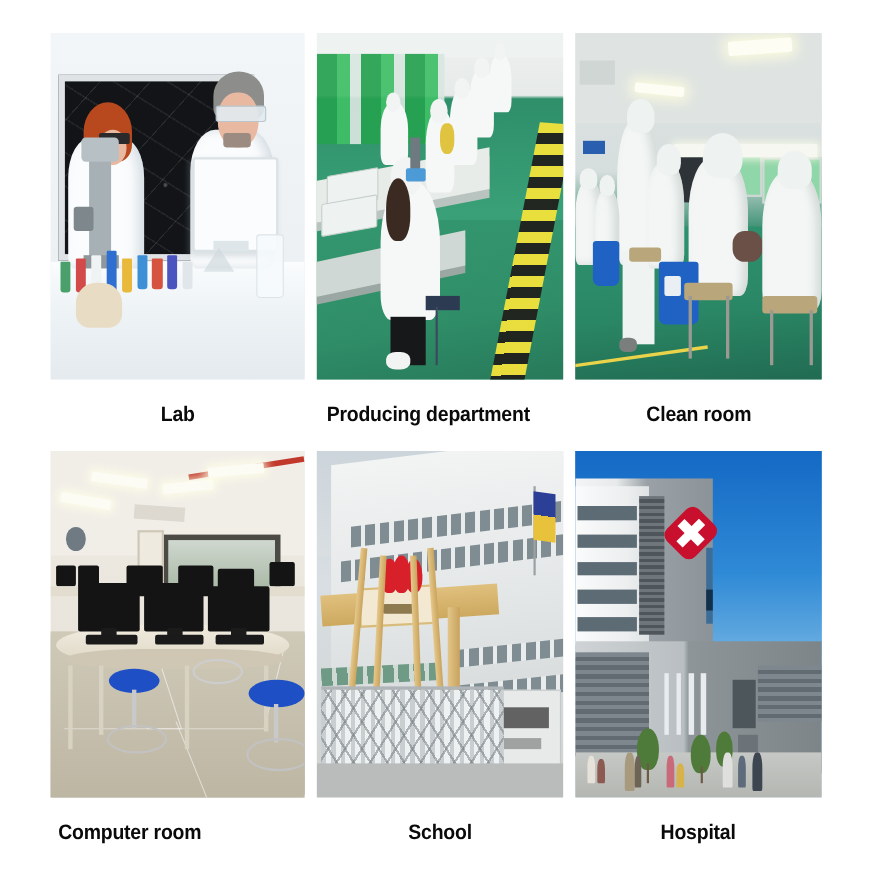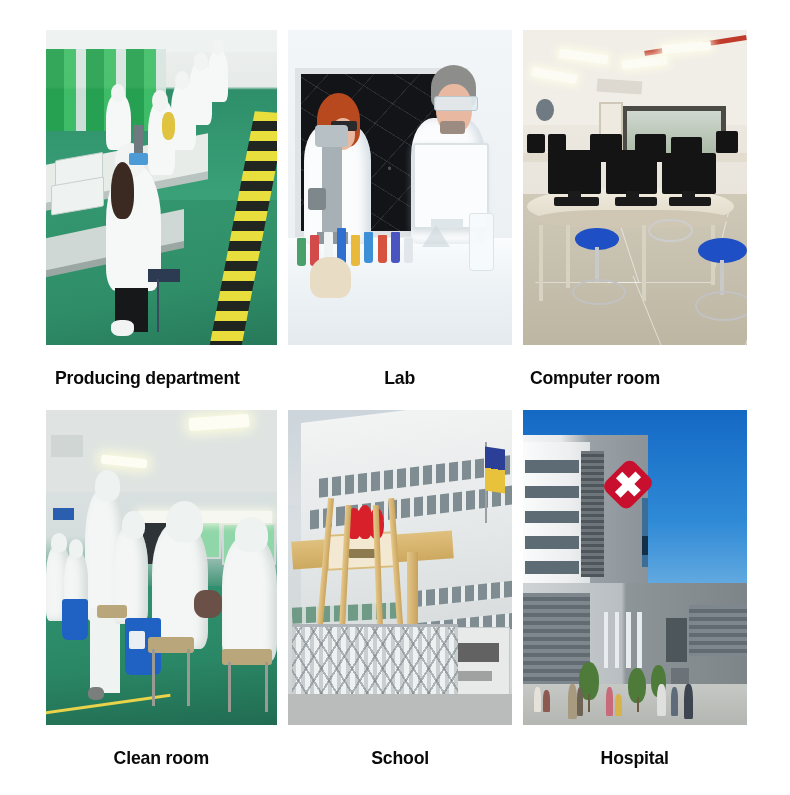--- a/index.html
+++ b/index.html
@@ -162,20 +162,67 @@
                repeating-linear-gradient(-58deg,rgba(120,128,132,.55) 0 2px,transparent 2px 13px);}
   .school .ground{left:0;bottom:0;width:100%;height:10%;background:#b9bcbb;}
   .school .sign{background:#e8eaea;border:1px solid #c4c8c9;}
   .school .signtext{background:#4a4a4a;}
 </style>
 </head>
 <body>
 
 <div class="gallery">
 
+  <div class="cell c2">
+    <div class="photo lab">
+      <div class="layer board"></div>
+      <div class="layer benchtop"></div>
+
+      <div class="layer coat" style="left:7%;top:30%;width:30%;height:38%;"></div>
+      <div class="layer redhair" style="left:13%;top:20%;width:19%;height:17%;"></div>
+      <div class="layer face" style="left:19%;top:28%;width:11%;height:10%;"></div>
+      <div class="layer" style="left:19%;top:29%;width:12%;height:3%;background:#2a2a2c;border-radius:2px;"></div>
+
+      <div class="layer scope" style="left:15%;top:33%;width:9%;height:34%;background:#a7b0b5;"></div>
+      <div class="layer scope" style="left:12%;top:30%;width:15%;height:7%;background:#b7c0c4;border-radius:4px;"></div>
+      <div class="layer scope" style="left:9%;top:50%;width:8%;height:7%;background:#7d878c;border-radius:3px;"></div>
+      <div class="layer scope" style="left:13%;top:64%;width:14%;height:4%;background:#8e979c;"></div>
+
+      <div class="layer coat" style="left:55%;top:28%;width:33%;height:40%;"></div>
+      <div class="layer greyhair" style="left:64%;top:11%;width:20%;height:14%;"></div>
+      <div class="layer face" style="left:66%;top:17%;width:16%;height:16%;border-radius:46%;"></div>
+      <div class="layer" style="left:65%;top:21%;width:19%;height:4%;background:rgba(225,235,240,.9);
+           border:1px solid #b9c6cc;border-radius:3px;"></div>
+      <div class="layer" style="left:68%;top:29%;width:11%;height:4%;background:#9b8b80;border-radius:3px;"></div>
+
+      <div class="layer monitor" style="left:56%;top:36%;width:32%;height:26%;"></div>
+      <div class="layer" style="left:64%;top:60%;width:14%;height:3%;background:#dfe6ea;"></div>
+
+      <div class="layer" style="left:81%;top:58%;width:10%;height:18%;background:rgba(245,250,252,.92);
+           border:1px solid #dce4e8;border-radius:3px 3px 4px 4px;"></div>
+
+      <div class="layer vial" style="left:4%;top:66%;width:4%;height:9%;background:#49a06a;"></div>
+      <div class="layer vial" style="left:10%;top:65%;width:4%;height:10%;background:#d34a4a;"></div>
+      <div class="layer vial" style="left:16%;top:64%;width:4%;height:11%;background:#f0f3f4;"></div>
+      <div class="layer vial" style="left:22%;top:63%;width:4%;height:12%;background:#2f6fd0;"></div>
+      <div class="layer vial" style="left:28%;top:65%;width:4%;height:10%;background:#e8b93a;"></div>
+      <div class="layer vial" style="left:34%;top:64%;width:4%;height:10%;background:#3d8fd6;"></div>
+      <div class="layer vial" style="left:40%;top:65%;width:4%;height:9%;background:#d6533f;"></div>
+      <div class="layer vial" style="left:46%;top:64%;width:4%;height:10%;background:#4a55c0;"></div>
+      <div class="layer vial" style="left:52%;top:66%;width:4%;height:8%;background:#e0e6e9;"></div>
+
+      <div class="layer" style="left:10%;top:72%;width:18%;height:13%;background:#e8dcc4;border-radius:45% 45% 30% 30%;"></div>
+
+      <div class="layer" style="left:60%;top:62%;width:0;height:0;
+           border-left:14px solid transparent;border-right:14px solid transparent;
+           border-bottom:22px solid rgba(205,215,220,.6);"></div>
+    </div>
+    <div class="caption">Lab</div>
+  </div>
+
   <div class="cell c1">
     <div class="photo prod">
       <div class="layer ceil"></div>
       <div class="layer greenwall"></div>
       <div class="layer floor"></div>
       <div class="layer bench"></div>
       <div class="layer bench2"></div>
       <div class="layer stripe"></div>
 
       <div class="layer bin" style="left:4%;top:40%;width:20%;height:9%;transform:skewY(-10deg);"></div>
@@ -201,65 +248,69 @@
 
       <div class="layer" style="left:44%;top:76%;width:14%;height:4%;background:#2c3b52;"></div>
       <div class="layer" style="left:48%;top:79%;width:2px;height:17%;background:#3b4a5e;"></div>
 
       <div class="layer scope" style="left:38%;top:30%;width:4%;height:11%;background:#6f7a80;"></div>
       <div class="layer" style="left:36%;top:39%;width:8%;height:4%;background:#4d9bd6;border-radius:2px;"></div>
     </div>
     <div class="caption">Producing department</div>
   </div>
 
-  <div class="cell c2">
-    <div class="photo lab">
-      <div class="layer board"></div>
-      <div class="layer benchtop"></div>
-
-      <div class="layer coat" style="left:7%;top:30%;width:30%;height:38%;"></div>
-      <div class="layer redhair" style="left:13%;top:20%;width:19%;height:17%;"></div>
-      <div class="layer face" style="left:19%;top:28%;width:11%;height:10%;"></div>
-      <div class="layer" style="left:19%;top:29%;width:12%;height:3%;background:#2a2a2c;border-radius:2px;"></div>
-
-      <div class="layer scope" style="left:15%;top:33%;width:9%;height:34%;background:#a7b0b5;"></div>
-      <div class="layer scope" style="left:12%;top:30%;width:15%;height:7%;background:#b7c0c4;border-radius:4px;"></div>
-      <div class="layer scope" style="left:9%;top:50%;width:8%;height:7%;background:#7d878c;border-radius:3px;"></div>
-      <div class="layer scope" style="left:13%;top:64%;width:14%;height:4%;background:#8e979c;"></div>
-
-      <div class="layer coat" style="left:55%;top:28%;width:33%;height:40%;"></div>
-      <div class="layer greyhair" style="left:64%;top:11%;width:20%;height:14%;"></div>
-      <div class="layer face" style="left:66%;top:17%;width:16%;height:16%;border-radius:46%;"></div>
-      <div class="layer" style="left:65%;top:21%;width:19%;height:4%;background:rgba(225,235,240,.9);
-           border:1px solid #b9c6cc;border-radius:3px;"></div>
-      <div class="layer" style="left:68%;top:29%;width:11%;height:4%;background:#9b8b80;border-radius:3px;"></div>
-
-      <div class="layer monitor" style="left:56%;top:36%;width:32%;height:26%;"></div>
-      <div class="layer" style="left:64%;top:60%;width:14%;height:3%;background:#dfe6ea;"></div>
-
-      <div class="layer" style="left:81%;top:58%;width:10%;height:18%;background:rgba(245,250,252,.92);
-           border:1px solid #dce4e8;border-radius:3px 3px 4px 4px;"></div>
-
-      <div class="layer vial" style="left:4%;top:66%;width:4%;height:9%;background:#49a06a;"></div>
-      <div class="layer vial" style="left:10%;top:65%;width:4%;height:10%;background:#d34a4a;"></div>
-      <div class="layer vial" style="left:16%;top:64%;width:4%;height:11%;background:#f0f3f4;"></div>
-      <div class="layer vial" style="left:22%;top:63%;width:4%;height:12%;background:#2f6fd0;"></div>
-      <div class="layer vial" style="left:28%;top:65%;width:4%;height:10%;background:#e8b93a;"></div>
-      <div class="layer vial" style="left:34%;top:64%;width:4%;height:10%;background:#3d8fd6;"></div>
-      <div class="layer vial" style="left:40%;top:65%;width:4%;height:9%;background:#d6533f;"></div>
-      <div class="layer vial" style="left:46%;top:64%;width:4%;height:10%;background:#4a55c0;"></div>
-      <div class="layer vial" style="left:52%;top:66%;width:4%;height:8%;background:#e0e6e9;"></div>
-
-      <div class="layer" style="left:10%;top:72%;width:18%;height:13%;background:#e8dcc4;border-radius:45% 45% 30% 30%;"></div>
-
-      <div class="layer" style="left:60%;top:62%;width:0;height:0;
-           border-left:14px solid transparent;border-right:14px solid transparent;
-           border-bottom:22px solid rgba(205,215,220,.6);"></div>
-    </div>
-    <div class="caption">Lab</div>
+  <div class="cell c3">
+    <div class="photo clean">
+      <div class="layer ceiling"></div>
+      <div class="layer floorc"></div>
+      <div class="layer ystripe"></div>
+      <div class="layer tube" style="left:24%;top:15%;width:20%;height:3%;transform:rotate(6deg);"></div>
+      <div class="layer tube" style="left:62%;top:2%;width:26%;height:4%;transform:rotate(-4deg);"></div>
+      <div class="layer" style="left:2%;top:8%;width:14%;height:7%;background:#cfd6d3;"></div>
+      <div class="layer signblue" style="left:3%;top:31%;width:9%;height:4%;"></div>
+
+      <div class="layer wallwin" style="left:46%;top:33%;width:28%;height:13%;"></div>
+      <div class="layer wallwin" style="left:76%;top:36%;width:22%;height:12%;"></div>
+      <div class="layer" style="left:40%;top:32%;width:58%;height:4%;background:#f6f7f1;
+           box-shadow:0 0 8px 2px rgba(255,255,235,.8);"></div>
+      <div class="layer" style="left:42%;top:36%;width:10%;height:13%;background:#2d3336;"></div>
+
+      <div class="layer suit" style="left:17%;top:25%;width:17%;height:42%;"></div>
+      <div class="layer hood" style="left:21%;top:19%;width:11%;height:10%;"></div>
+      <div class="layer" style="left:19%;top:63%;width:13%;height:27%;background:#eff3f2;"></div>
+      <div class="layer" style="left:18%;top:88%;width:7%;height:4%;background:#7a7f7e;border-radius:40%;"></div>
+
+      <div class="layer suit" style="left:29%;top:37%;width:15%;height:31%;"></div>
+      <div class="layer hood" style="left:33%;top:32%;width:10%;height:9%;"></div>
+
+      <div class="layer suit" style="left:46%;top:36%;width:24%;height:40%;"></div>
+      <div class="layer hood" style="left:52%;top:29%;width:16%;height:13%;"></div>
+      <div class="layer" style="left:64%;top:57%;width:12%;height:9%;background:#6a5046;border-radius:40%;"></div>
+
+      <div class="layer suit" style="left:76%;top:40%;width:24%;height:40%;"></div>
+      <div class="layer hood" style="left:82%;top:34%;width:14%;height:11%;"></div>
+
+      <div class="layer suit" style="left:0%;top:43%;width:11%;height:24%;"></div>
+      <div class="layer hood" style="left:2%;top:39%;width:7%;height:6%;"></div>
+      <div class="layer suit" style="left:8%;top:45%;width:10%;height:22%;"></div>
+      <div class="layer hood" style="left:10%;top:41%;width:6%;height:6%;"></div>
+
+      <div class="layer bluebin" style="left:7%;top:60%;width:11%;height:13%;"></div>
+      <div class="layer bluebin" style="left:34%;top:66%;width:16%;height:18%;"></div>
+      <div class="layer" style="left:36%;top:70%;width:7%;height:6%;background:#e9eff2;border-radius:2px;"></div>
+
+      <div class="layer stool" style="left:44%;top:72%;width:20%;height:5%;border-radius:3px;"></div>
+      <div class="layer stoolleg" style="left:46%;top:76%;height:18%;"></div>
+      <div class="layer stoolleg" style="left:61%;top:76%;height:18%;"></div>
+      <div class="layer stool" style="left:76%;top:76%;width:22%;height:5%;border-radius:3px;"></div>
+      <div class="layer stoolleg" style="left:79%;top:80%;height:16%;"></div>
+      <div class="layer stoolleg" style="left:95%;top:80%;height:16%;"></div>
+      <div class="layer stool" style="left:22%;top:62%;width:13%;height:4%;border-radius:3px;"></div>
+    </div>
+    <div class="caption">Clean room</div>
   </div>
 
   <div class="cell c1">
     <div class="photo comp">
       <div class="layer ceiling2"></div>
       <div class="layer redpipe"></div>
       <div class="layer floor2"></div>
       <div class="layer tile" style="left:0;top:56%;width:46%;height:24%;transform:skewX(18deg);"></div>
       <div class="layer tile" style="left:42%;top:56%;width:46%;height:24%;transform:skewX(-14deg);"></div>
       <div class="layer tile" style="left:4%;top:78%;width:52%;height:24%;transform:skewX(22deg);"></div>
@@ -309,71 +360,20 @@
       <div class="layer stoolbase" style="left:22%;top:79%;width:22%;height:7%;border-radius:50%;
            border:2px solid #c2c2c2;"></div>
       <div class="layer stoolseat" style="left:78%;top:66%;width:22%;height:8%;"></div>
       <div class="layer stoolpole" style="left:88%;top:73%;height:11%;"></div>
       <div class="layer stoolbase" style="left:77%;top:83%;width:24%;height:8%;border-radius:50%;
            border:2px solid #c2c2c2;"></div>
       <div class="layer stoolbase" style="left:56%;top:60%;width:18%;height:6%;border-radius:50%;
            border:2px solid #cdcdcd;"></div>
     </div>
     <div class="caption">Computer room</div>
-  </div>
-
-  <div class="cell c3">
-    <div class="photo clean">
-      <div class="layer ceiling"></div>
-      <div class="layer floorc"></div>
-      <div class="layer ystripe"></div>
-      <div class="layer tube" style="left:24%;top:15%;width:20%;height:3%;transform:rotate(6deg);"></div>
-      <div class="layer tube" style="left:62%;top:2%;width:26%;height:4%;transform:rotate(-4deg);"></div>
-      <div class="layer" style="left:2%;top:8%;width:14%;height:7%;background:#cfd6d3;"></div>
-      <div class="layer signblue" style="left:3%;top:31%;width:9%;height:4%;"></div>
-
-      <div class="layer wallwin" style="left:46%;top:33%;width:28%;height:13%;"></div>
-      <div class="layer wallwin" style="left:76%;top:36%;width:22%;height:12%;"></div>
-      <div class="layer" style="left:40%;top:32%;width:58%;height:4%;background:#f6f7f1;
-           box-shadow:0 0 8px 2px rgba(255,255,235,.8);"></div>
-      <div class="layer" style="left:42%;top:36%;width:10%;height:13%;background:#2d3336;"></div>
-
-      <div class="layer suit" style="left:17%;top:25%;width:17%;height:42%;"></div>
-      <div class="layer hood" style="left:21%;top:19%;width:11%;height:10%;"></div>
-      <div class="layer" style="left:19%;top:63%;width:13%;height:27%;background:#eff3f2;"></div>
-      <div class="layer" style="left:18%;top:88%;width:7%;height:4%;background:#7a7f7e;border-radius:40%;"></div>
-
-      <div class="layer suit" style="left:29%;top:37%;width:15%;height:31%;"></div>
-      <div class="layer hood" style="left:33%;top:32%;width:10%;height:9%;"></div>
-
-      <div class="layer suit" style="left:46%;top:36%;width:24%;height:40%;"></div>
-      <div class="layer hood" style="left:52%;top:29%;width:16%;height:13%;"></div>
-      <div class="layer" style="left:64%;top:57%;width:12%;height:9%;background:#6a5046;border-radius:40%;"></div>
-
-      <div class="layer suit" style="left:76%;top:40%;width:24%;height:40%;"></div>
-      <div class="layer hood" style="left:82%;top:34%;width:14%;height:11%;"></div>
-
-      <div class="layer suit" style="left:0%;top:43%;width:11%;height:24%;"></div>
-      <div class="layer hood" style="left:2%;top:39%;width:7%;height:6%;"></div>
-      <div class="layer suit" style="left:8%;top:45%;width:10%;height:22%;"></div>
-      <div class="layer hood" style="left:10%;top:41%;width:6%;height:6%;"></div>
-
-      <div class="layer bluebin" style="left:7%;top:60%;width:11%;height:13%;"></div>
-      <div class="layer bluebin" style="left:34%;top:66%;width:16%;height:18%;"></div>
-      <div class="layer" style="left:36%;top:70%;width:7%;height:6%;background:#e9eff2;border-radius:2px;"></div>
-
-      <div class="layer stool" style="left:44%;top:72%;width:20%;height:5%;border-radius:3px;"></div>
-      <div class="layer stoolleg" style="left:46%;top:76%;height:18%;"></div>
-      <div class="layer stoolleg" style="left:61%;top:76%;height:18%;"></div>
-      <div class="layer stool" style="left:76%;top:76%;width:22%;height:5%;border-radius:3px;"></div>
-      <div class="layer stoolleg" style="left:79%;top:80%;height:16%;"></div>
-      <div class="layer stoolleg" style="left:95%;top:80%;height:16%;"></div>
-      <div class="layer stool" style="left:22%;top:62%;width:13%;height:4%;border-radius:3px;"></div>
-    </div>
-    <div class="caption">Clean room</div>
   </div>
 
   <div class="cell c3">
     <div class="photo school">
       <div class="layer" style="left:0;top:0;width:100%;height:30%;
            background:linear-gradient(180deg,#ccd5db 0%,#d9dee1 100%);"></div>
       <div class="layer bldg"></div>
       <div class="layer winrow" style="top:18%;height:6%;transform:skewY(-7deg);left:14%;width:86%;"></div>
       <div class="layer winrow" style="top:28%;height:6%;transform:skewY(-7deg);left:10%;width:90%;"></div>
       <div class="layer winrow" style="top:56%;height:5%;transform:skewY(-6deg);left:56%;width:44%;"></div>

